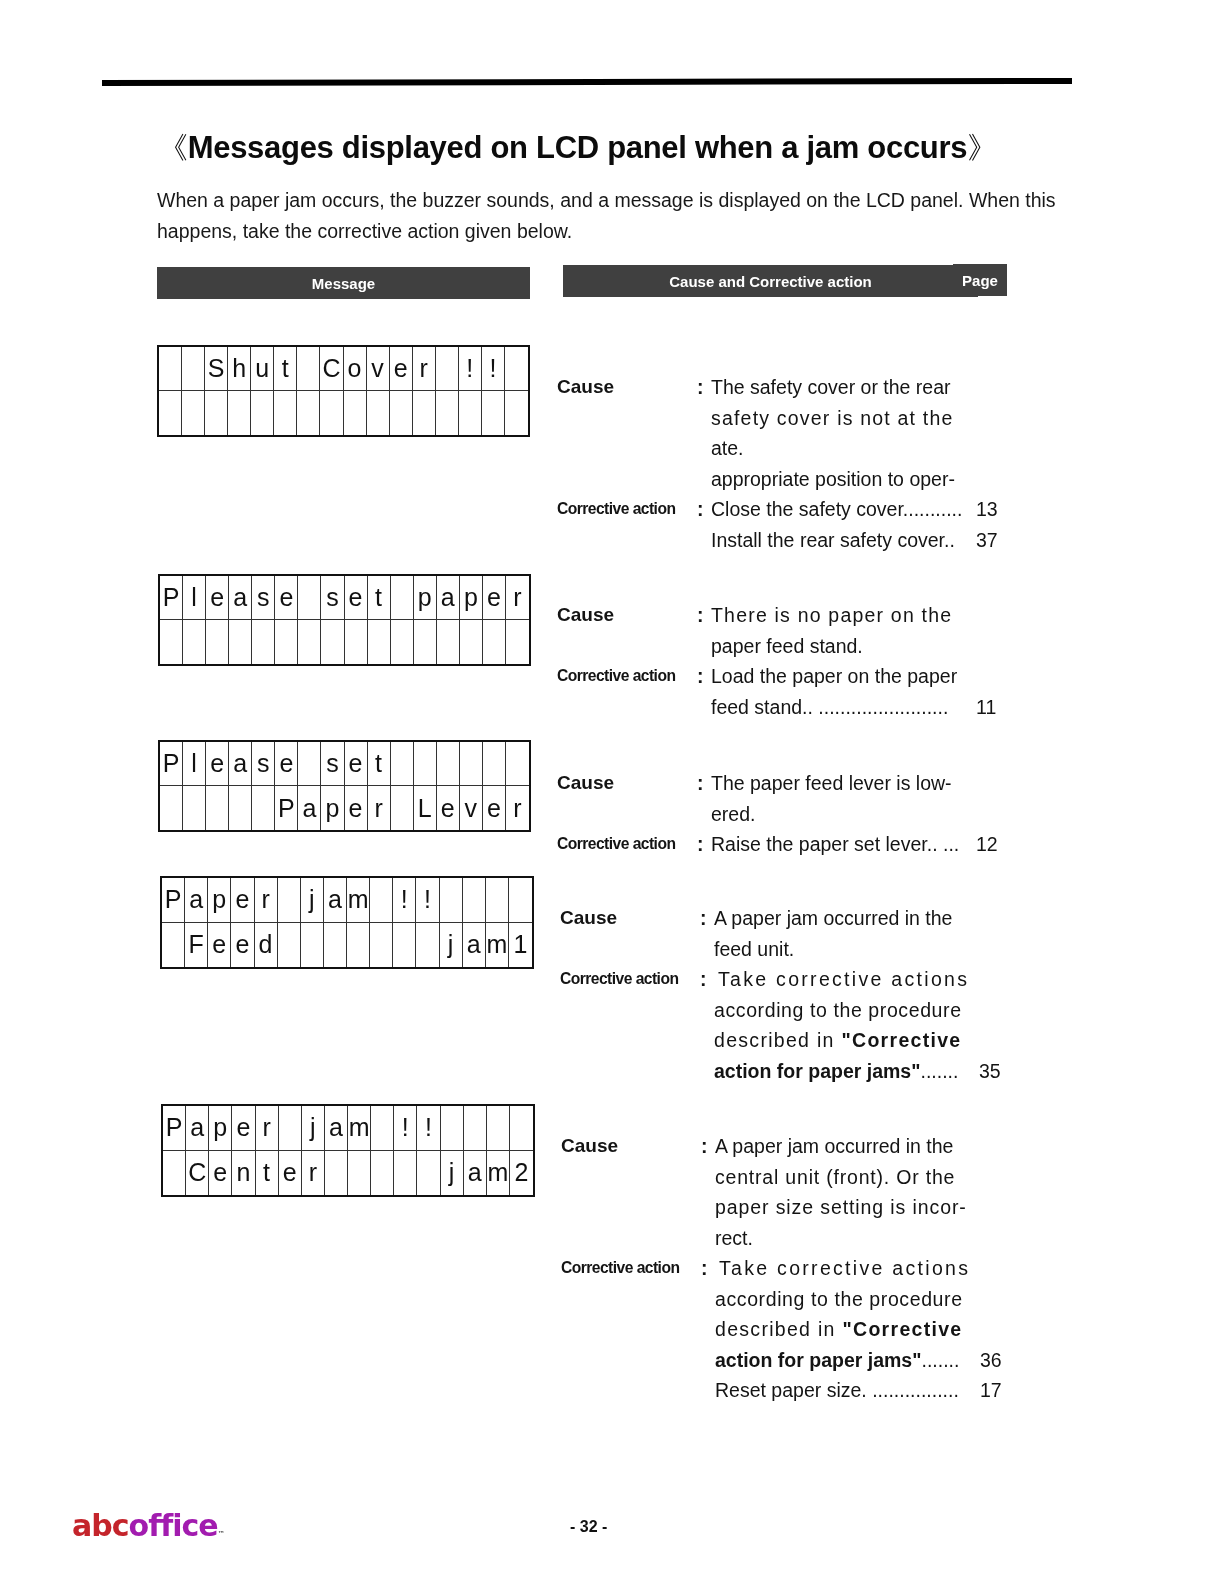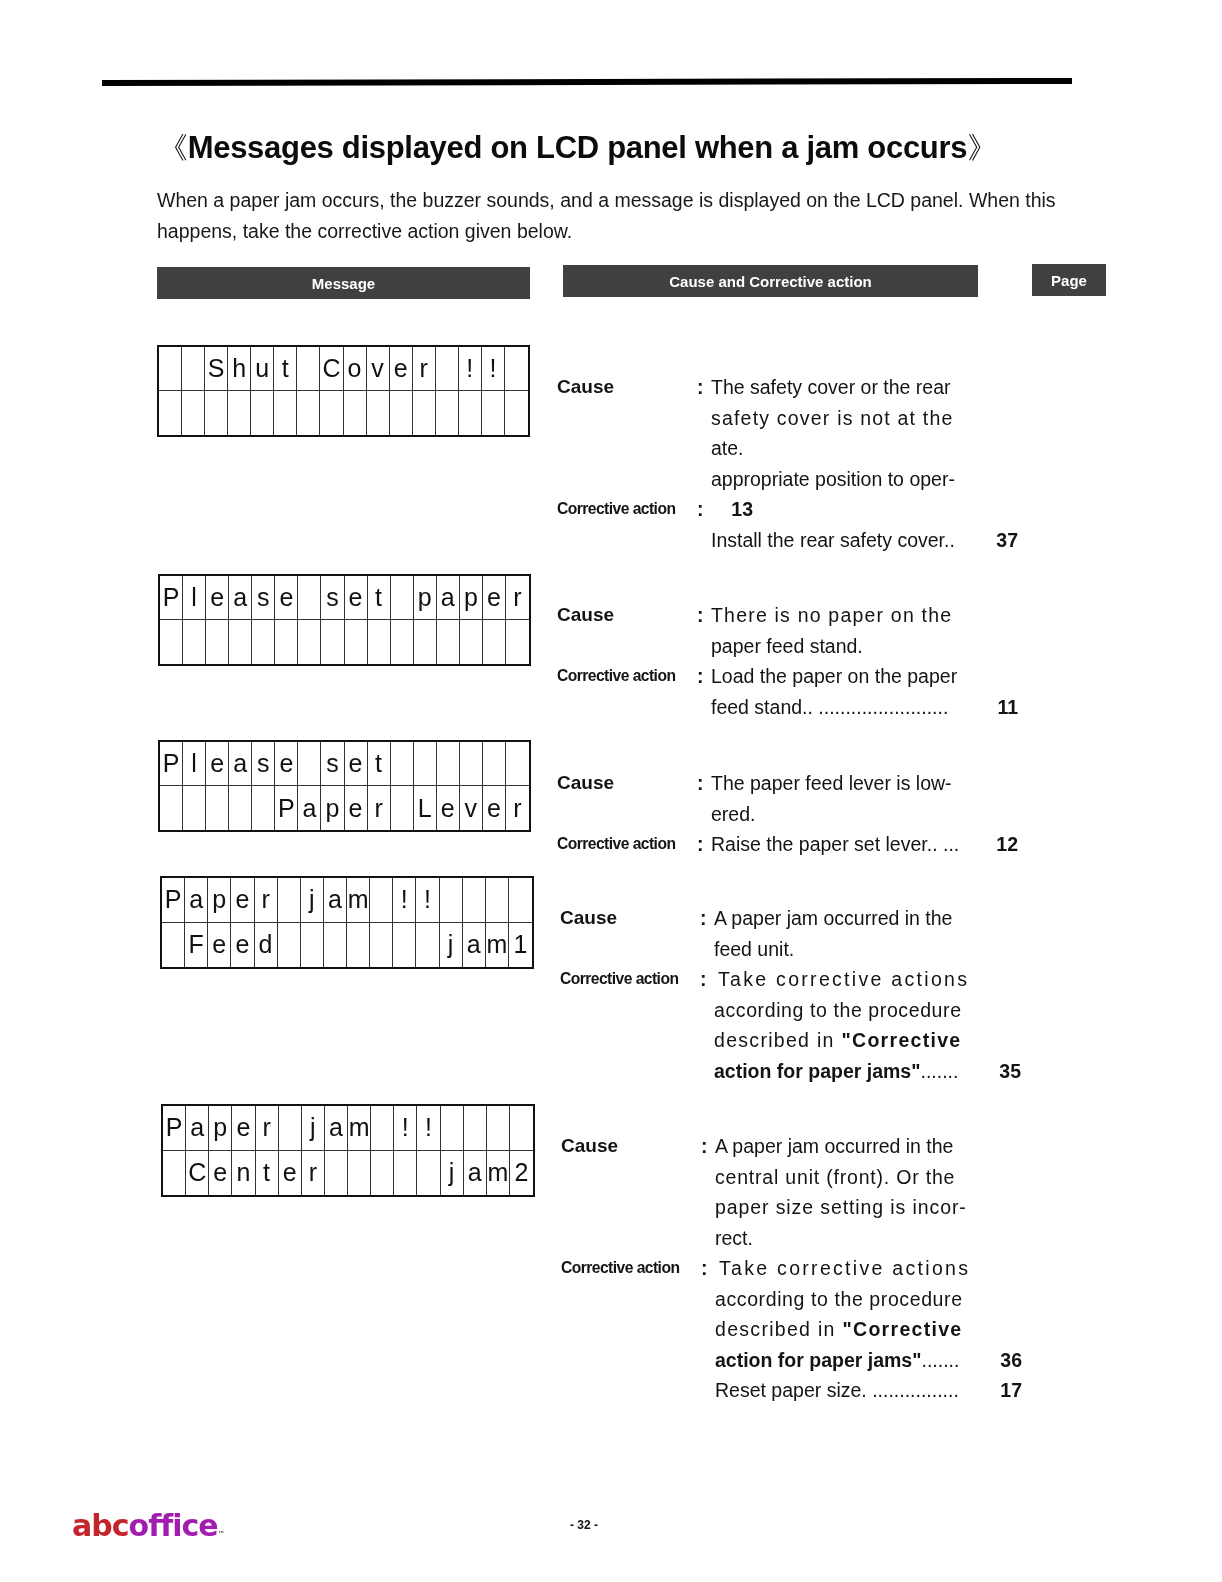--- a/index.html
+++ b/index.html
@@ -19,54 +19,54 @@
   .intro {
     position: absolute; left: 157px; top: 185px; width: 930px; font-size: 19.5px;
     line-height: 31px; color: #181818;
   }
   .hdr {
     position: absolute; top: 265px; height: 32px; background: #404040; color: #fff;
     font-weight: bold; font-size: 15px; display: flex; align-items: center; justify-content: center;
   }
   .hdr-message { left: 157px; width: 373px; top: 267px; }
   .hdr-cause { left: 557px; width: 415px; margin-left: 6px; }
-  .hdr-page { left: 1032px; width: 74px; top: 264px; }
+  .hdr-page { left: 953px; width: 54px; top: 264px; }
 
   .lcd {
     position: absolute; display: grid; grid-template-columns: repeat(16, 1fr);
     grid-template-rows: 1fr 1fr; border: 2px solid #111; box-sizing: border-box;
   }
   .lcd .cell {
     border-right: 1px solid #333; border-bottom: 1px solid #333;
     display: flex; align-items: center; justify-content: center;
     font-size: 25px; color: #111; font-family: "Liberation Sans", sans-serif;
   }
   .lcd .cell:nth-child(16n) { border-right: none; }
   .lcd .cell:nth-child(n+17) { border-bottom: none; }
 
   .entry { position: absolute; left: 557px; width: 520px; font-size: 19.5px; line-height: 30.5px; color: #141414; margin-top: 36px; }
   .row { display: flex; }
   .lbl-cause { width: 140px; font-weight: bold; font-size: 19px; }
   .lbl-action { width: 140px; font-weight: bold; font-size: 17px; letter-spacing: -0.6px; white-space: nowrap; transform: scaleX(0.92); transform-origin: left center; }
   .colon { width: 14px; font-weight: bold; }
   .txt { width: 265px; }
   .txt.wide { letter-spacing: 1.2px; }
-  .pg { width: 60px; text-align: right; padding-right: 18px; box-sizing: border-box; font-weight: bold; }
+  .pg { width: 60px; text-align: left; padding-right: 18px; box-sizing: border-box; }
   .indent { margin-left: 154px; }
   .b { font-weight: bold; }
 
   .footer-logo {
     position: absolute; left: 72px; top: 1508px; font-size: 30px; font-weight: bold;
     font-family: "DejaVu Sans", sans-serif; letter-spacing: -1px;
   }
   .footer-logo .red { color: #c4242b; }
   .footer-logo .blk { color: #a21caf; }
   .footer-logo .tm { font-size: 7px; color: #555; }
   .page-num {
-    position: absolute; left: 570px; top: 1518px; font-size: 12px; font-weight: bold; color: #111;
+    position: absolute; left: 570px; top: 1518px; font-size: 16px; font-weight: bold; color: #111;
   }
 </style>
 </head>
 <body>
 
 <div class="top-rule"></div>
 
 <div class="title">
   <span class="bracket">《</span><span>Messages displayed on LCD panel when a jam occurs</span><span class="bracket">》</span>
 </div>
@@ -259,20 +259,21 @@
     </div>
   <div class="row indent">
       <span class="txt">ate.</span>
     </div>
   <div class="row indent">
       <span class="txt">appropriate position to oper-</span>
     </div>
   <div class="row">
       <span class="lbl-action">Corrective action</span>
       <span class="colon">:</span>
+      <span class="txt">Close the safety cover...........</span>
       <span class="pg">13</span>
     </div>
   <div class="row indent">
       <span class="txt">Install the rear safety cover..</span>
       <span class="pg">37</span>
     </div>
 </div>
 
 <div class="entry" style="top:564px;">
   <div class="row">

